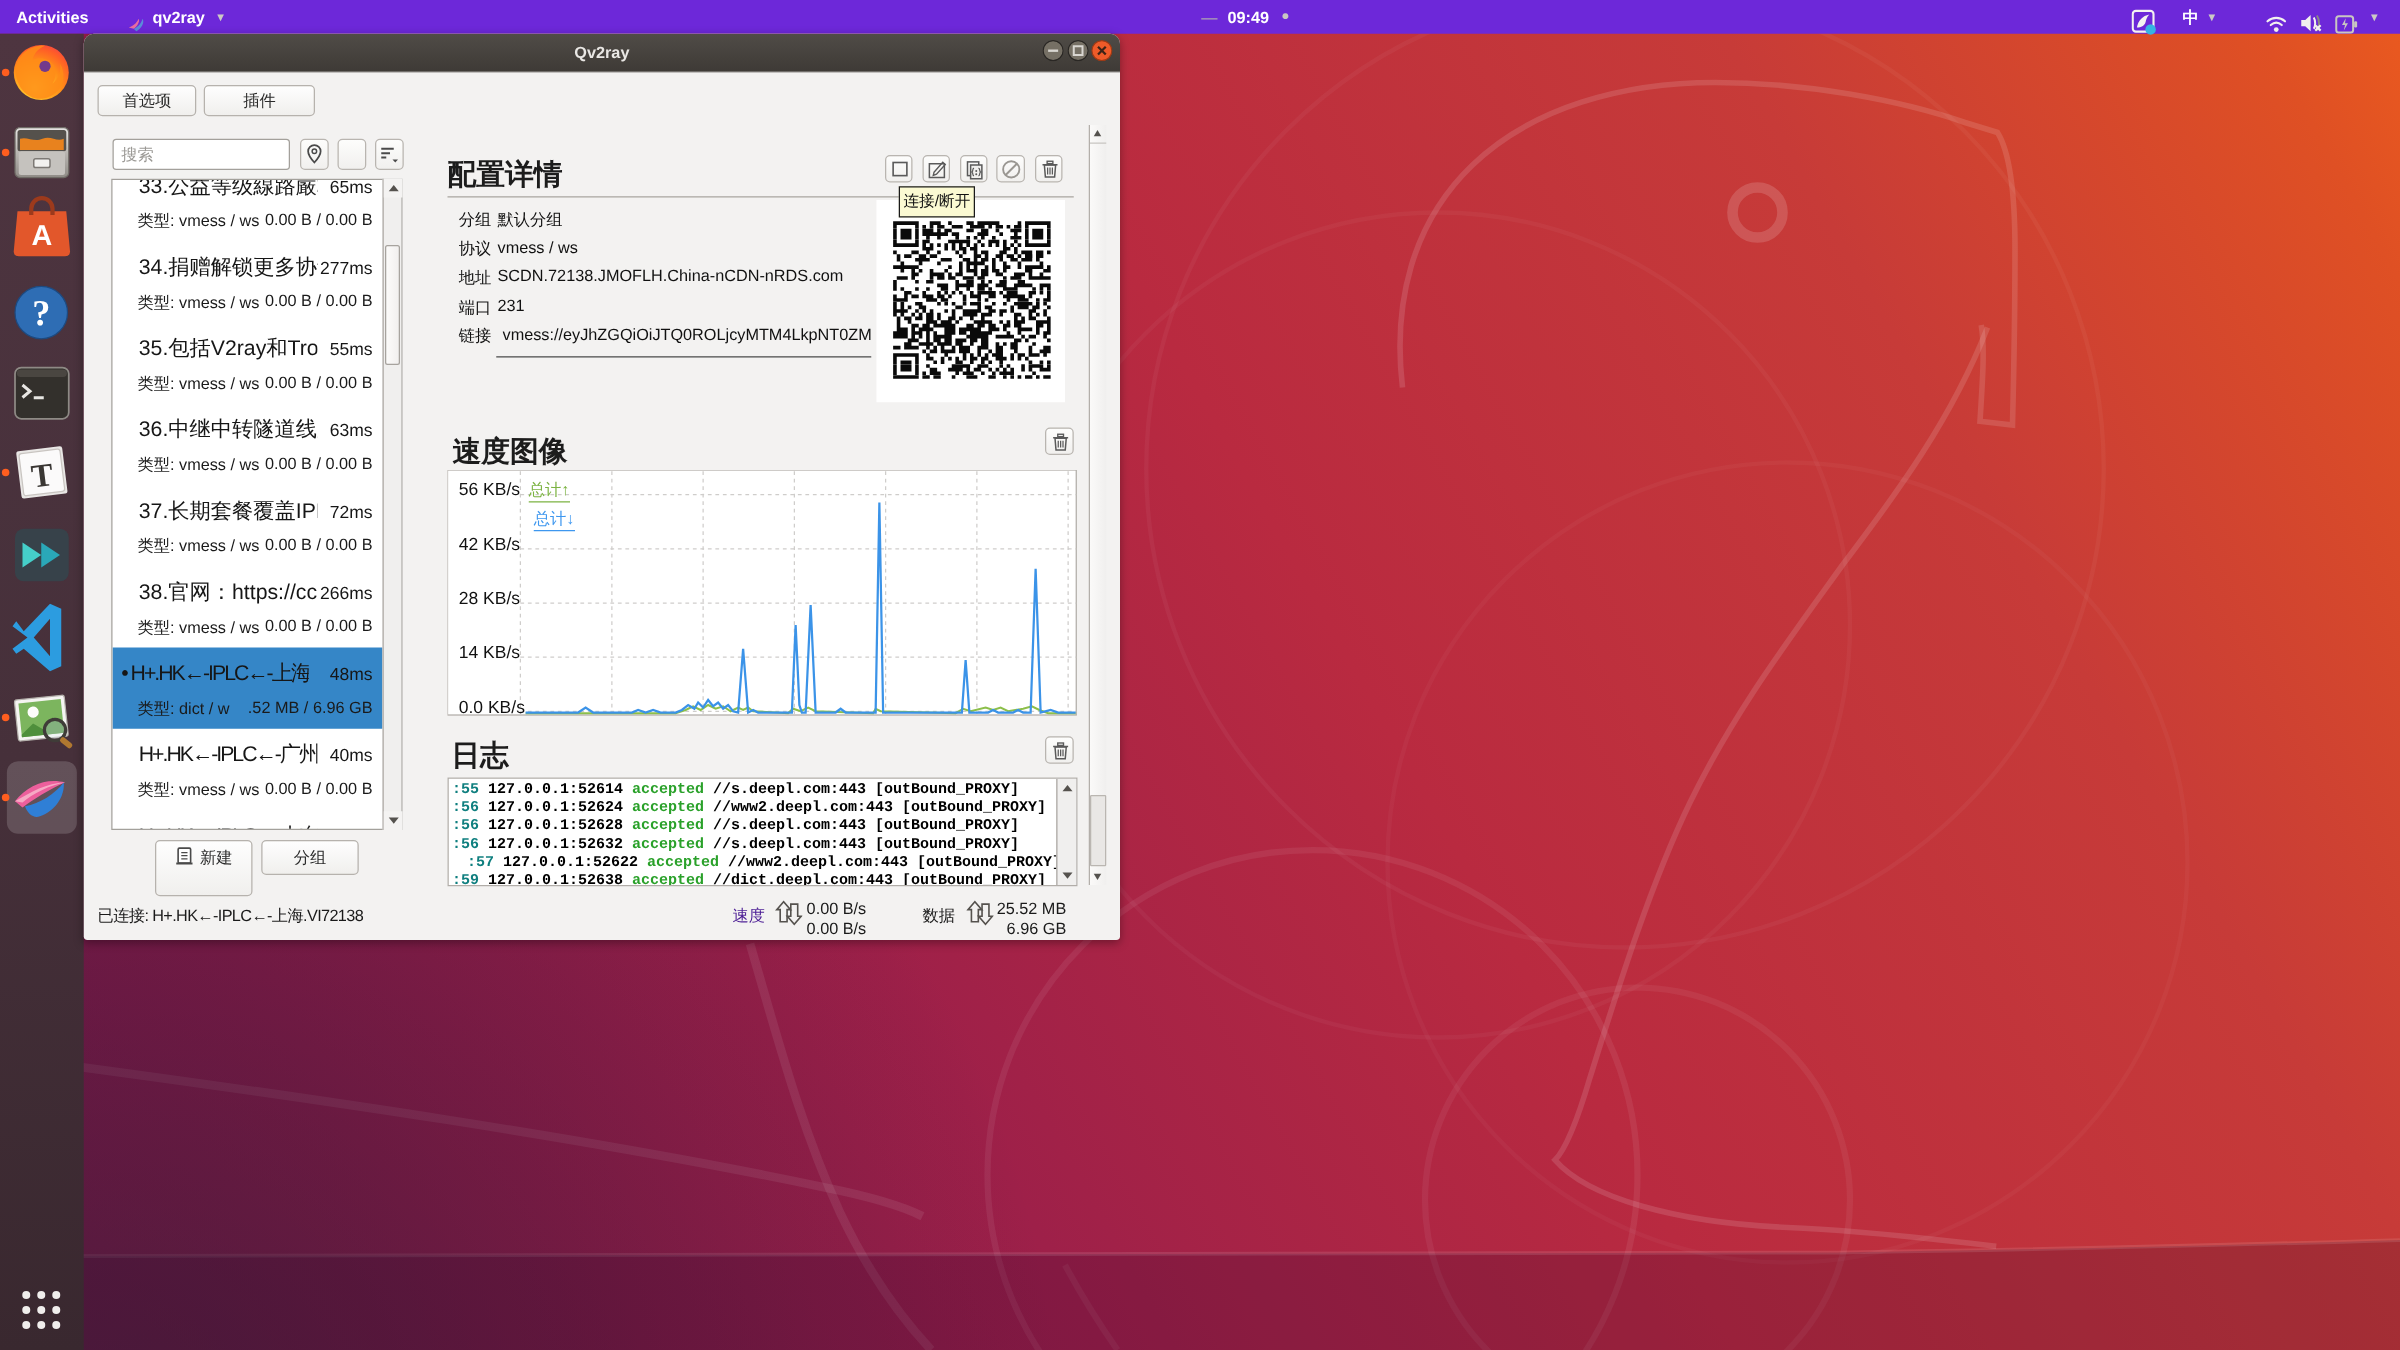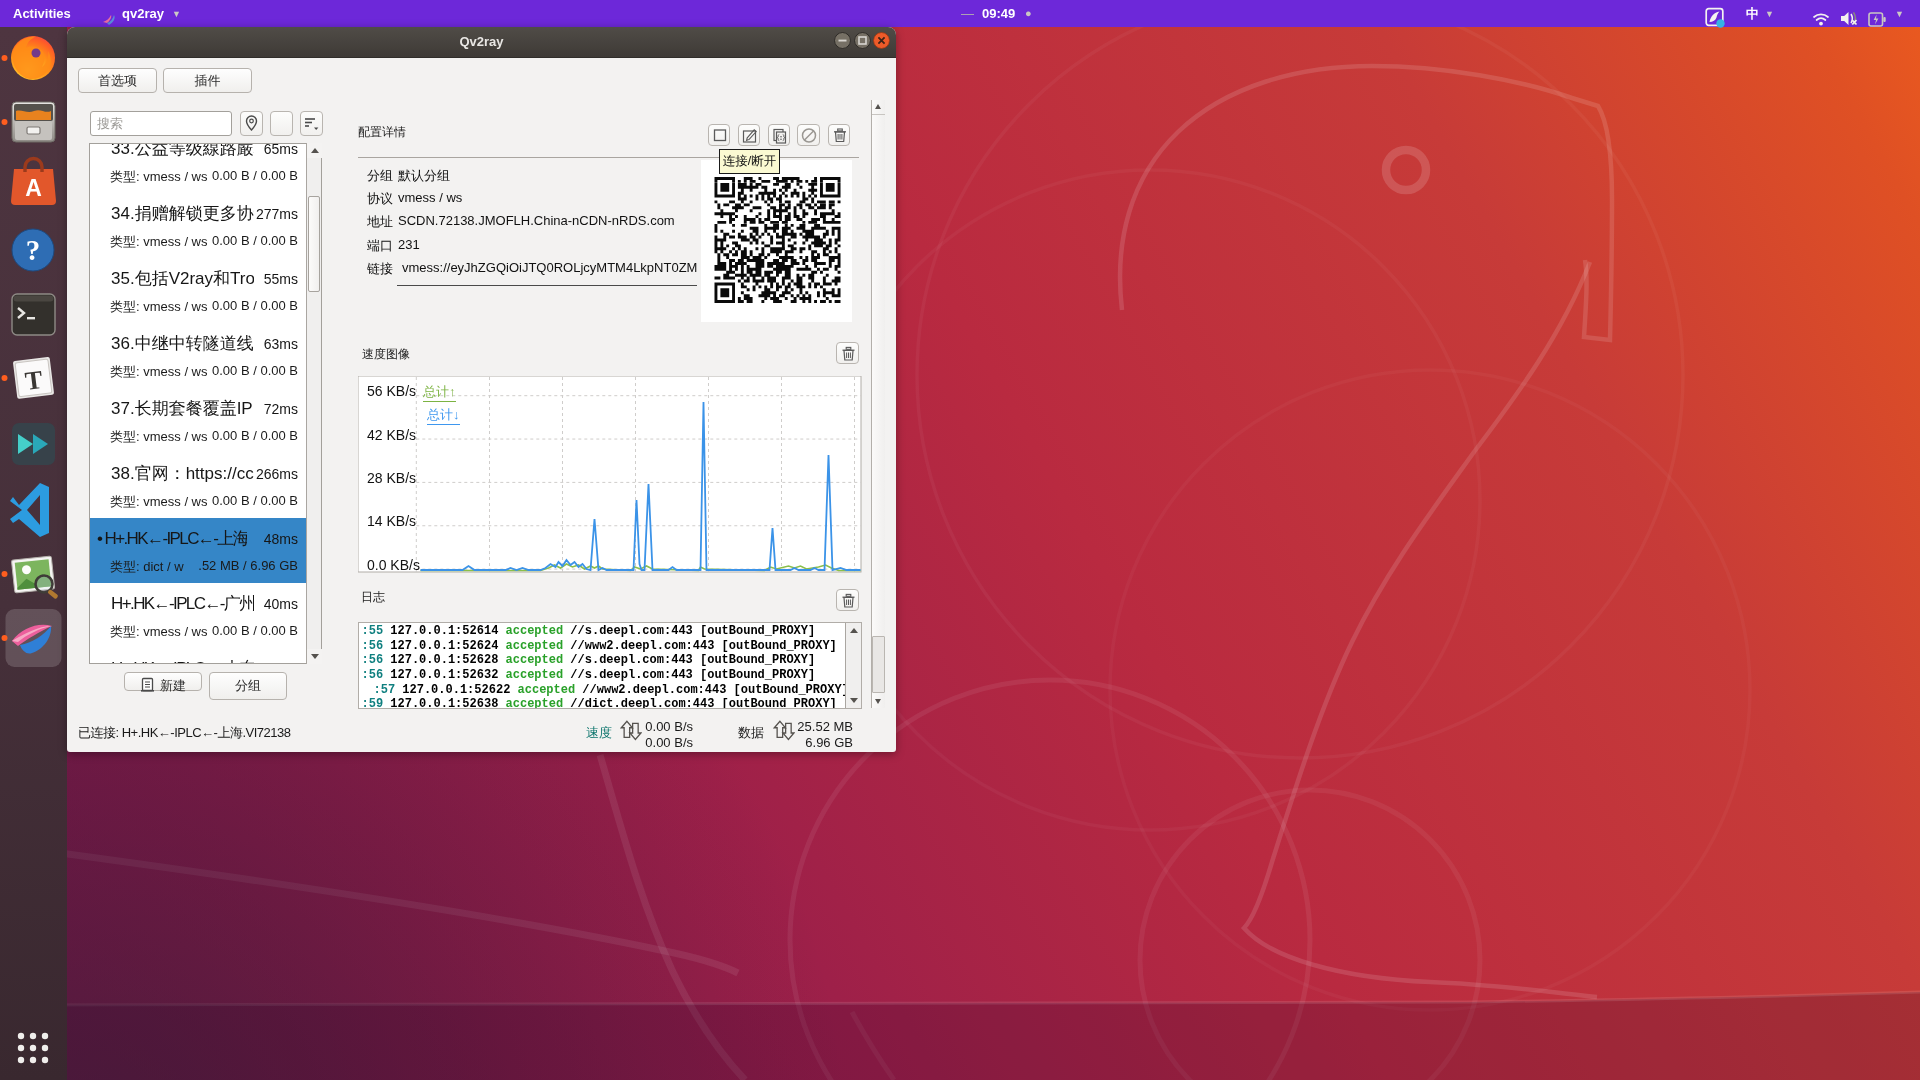--- a/index.html
+++ b/index.html
@@ -14,21 +14,21 @@
 .ibtn{position:absolute;background:linear-gradient(180deg,#fdfdfc,#f1f0ee);border:1px solid #b9b5b0;border-radius:4px;}
 #list{position:absolute;left:22px;top:116px;width:233px;height:521px;background:#fff;border:1px solid #a3a09b;overflow:hidden;}
 .li{position:absolute;left:0px;width:216px;height:65px;}
 .lt{position:absolute;left:21px;top:9px;width:143px;height:23px;font-size:17px;color:#161616;white-space:nowrap;overflow:hidden;}
 .lp{position:absolute;right:8px;top:13px;font-size:14px;color:#161616;}
 .ls{position:absolute;left:20px;top:40px;font-size:13px;color:#1a1a1a;white-space:nowrap;}
 .lsr{position:absolute;right:8px;top:40px;font-size:13px;color:#1a1a1a;}
 .sb{position:absolute;background:#f0efee;}
 .sbh{position:absolute;background:linear-gradient(90deg,#fcfbfa,#f1efee);border:1px solid #a7a39e;border-radius:2px;}
 .arr{position:absolute;width:0;height:0;}
-.hd{position:absolute;font-size:12px;color:#1c1c1c;}
+.hd{position:absolute;font-size:23px;color:#1c1c1c;font-weight:bold;}
 .fl{position:absolute;font-size:13px;color:#111;}
 .mono{font-family:"Liberation Mono",monospace;font-size:12px;font-weight:bold;white-space:pre;}
 </style></head><body>
 <svg id="desk" width="1920" height="1080" viewBox="0 0 1920 1080">
 <defs>
 <linearGradient id="bg" x1="0" y1="1080" x2="1920" y2="0" gradientUnits="userSpaceOnUse">
 <stop offset="0" stop-color="#7c1950"></stop>
         <stop offset=".35" stop-color="#9e2049"></stop>
 <stop offset=".55" stop-color="#b92a40"></stop>
         <stop offset=".78" stop-color="#c73b38"></stop>
@@ -278,21 +278,21 @@
 <div class="lt" style="left:21px;letter-spacing:-1.6px;">H+.HK←-IPLC←-山东.V</div>
 </div>
 </div>
 <div class="sb" style="left:239px;top:116px;width:15px;height:521px;border-left:1px solid #aaa6a1;">
 <div style="position:absolute;left:0;top:0;width:15px;height:15px;background:#f4f3f2;"></div>
 <div class="arr" style="left:3.5px;top:5px;border-left:4px solid transparent;border-right:4px solid transparent;border-bottom:5px solid #55524e;"></div>
 <div class="sbh" style="left:1px;top:53px;width:12px;height:96px;"></div>
 <div style="position:absolute;left:0;bottom:0;width:15px;height:15px;background:#f4f3f2;"></div>
 <div class="arr" style="left:3.5px;bottom:5px;border-left:4px solid transparent;border-right:4px solid transparent;border-top:5px solid #55524e;"></div>
 </div>
-<div class="btn" style="left:57px;top:645px;width:78px;height:19px;line-height:26px;"><svg style="vertical-align:-3px;margin-right:5px;" width="15" height="16" viewBox="0 0 15 16">
+<div class="btn" style="left:57px;top:645px;width:78px;height:45px;line-height:26px;"><svg style="vertical-align:-3px;margin-right:5px;" width="15" height="16" viewBox="0 0 15 16">
         <rect x="2.5" y="1.5" width="10" height="12" rx="1" fill="#fff" stroke="#4a4a4a" stroke-width="1.3"></rect>
         <g stroke="#4a4a4a" stroke-width="1">
           <line x1="5" y1="5" x2="10" y2="5"></line>
           <line x1="5" y1="7.5" x2="10" y2="7.5"></line>
           <line x1="5" y1="10" x2="10" y2="10"></line>
         </g>
         <rect x="1" y="13" width="13" height="1.6" fill="#4a4a4a"></rect>
       </svg>新建</div>
 <div class="btn" style="left:142px;top:645px;width:78px;height:28px;line-height:26px;">分组</div>
 <div style="position:absolute;left:11px;top:697px;font-size:13px;color:#1a1a1a;letter-spacing:-0.5px;">已连接: H+.HK←-IPLC←-上海.VI72138</div>
@@ -401,21 +401,21 @@
 <div class="arr" style="left:4px;top:5px;border-left:4px solid transparent;border-right:4px solid transparent;border-bottom:5px solid #55524e;"></div>
 <div class="arr" style="left:4px;bottom:5px;border-left:4px solid transparent;border-right:4px solid transparent;border-top:5px solid #55524e;"></div>
 </div>
     </div>
 <div class="sb" style="left:804px;top:73px;width:14px;height:608px;border-left:1px solid #b3afaa;background:linear-gradient(90deg,#fbfaf9,#f0efee);">
 <div class="arr" style="left:3px;top:4px;border-left:3.8px solid transparent;border-right:3.8px solid transparent;border-bottom:5px solid #55524e;"></div>
 <div style="position:absolute;left:0;top:14px;width:13px;height:1px;background:#c8c5c1;"></div>
 <div style="position:absolute;left:0px;top:536px;width:13px;height:57px;background:#e9e7e5;border:1px solid #bab6b1;border-radius:1px;"></div>
 <div class="arr" style="left:3px;bottom:4px;border-left:3.8px solid transparent;border-right:3.8px solid transparent;border-top:5px solid #55524e;"></div>
 </div>
-<div style="position:absolute;left:519px;top:697px;font-size:13px;color:#0f766e;">速度</div>
+<div style="position:absolute;left:519px;top:697px;font-size:13px;color:#4c1d95;">速度</div>
 <svg style="position:absolute;left:553px;top:692px;" width="22" height="24" viewBox="0 0 22 24">
       <g fill="none" stroke="#55524e" stroke-width="1.4">
         <path d="M4.5,20 V9.5 H1.5 L7.5,2.5 L13.5,9.5 H10.5 V20 Z" transform="scale(.92)"></path>
         <path d="M4.5,2 V12.5 H1.5 L7.5,19.5 L13.5,12.5 H10.5 V2 Z" transform="translate(8.5,2.5) scale(.92)"></path>
       </g>
     </svg>
 <div style="position:absolute;left:526px;top:691.5px;width:100px;text-align:right;font-size:13px;color:#1a1a1a;">0.00 B/s</div>
 <div style="position:absolute;left:526px;top:708px;width:100px;text-align:right;font-size:13px;color:#1a1a1a;">0.00 B/s</div>
 <div style="position:absolute;left:671px;top:697px;font-size:13px;color:#1a1a1a;">数据</div>
 <svg style="position:absolute;left:706px;top:692px;" width="22" height="24" viewBox="0 0 22 24">

